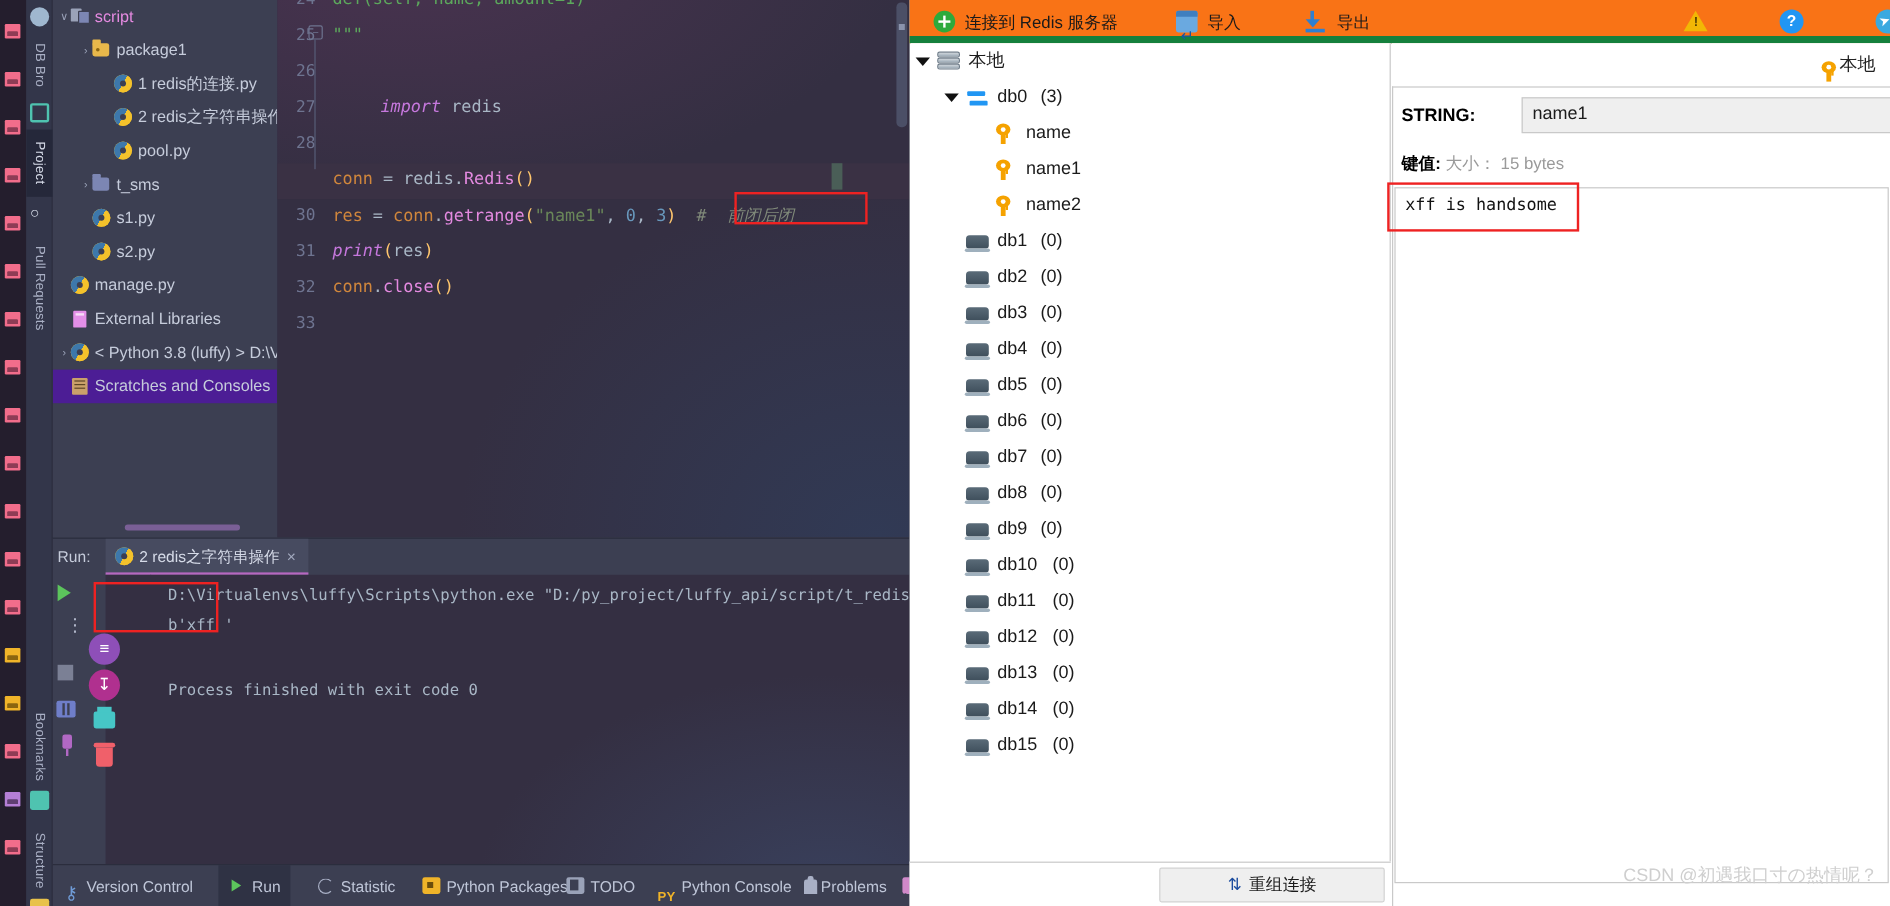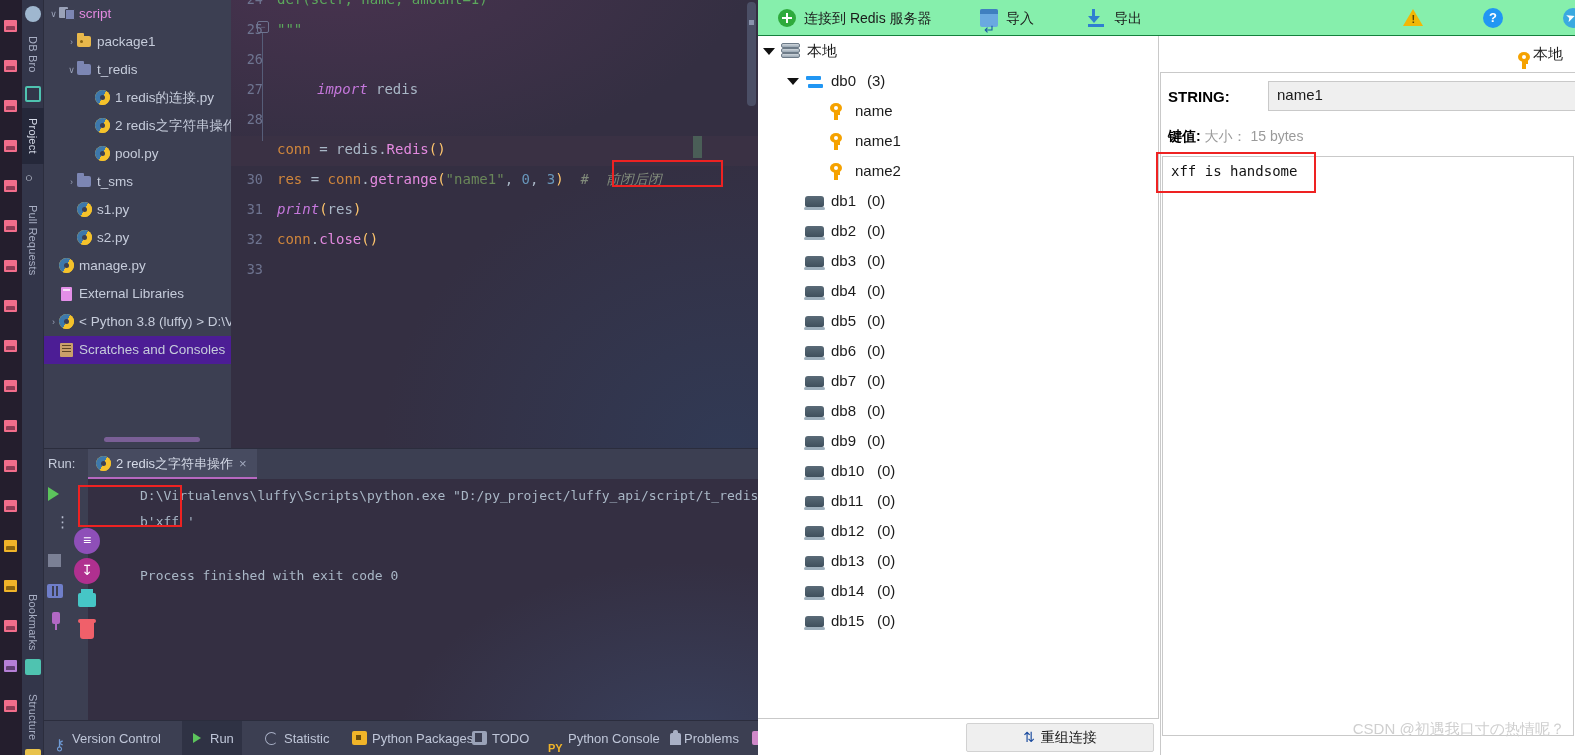--- a/index.html
+++ b/index.html
@@ -173,21 +173,21 @@
   .ic-prob::after{ content:""; position:absolute; left:3px; top:-3px; width:5px; height:4px;
            background:#a9b0c6; border-radius:2px 2px 0 0;}
   .ic-term { background:#d089c9; border-radius:2px; }
   .ic-term::after{ content:">_"; position:absolute; left:1.5px; top:-1px; color:#3c3f52;
            font-size:9px; font-family:"DejaVu Sans Mono", monospace; }
 
   
   #redis { position:absolute; left:758px; top:0; width:817px; height:755px;
            background:#ffffff; color:#222; }
   #rdm-toolbar { position:absolute; left:0; top:0; width:817px; height:36px;
-                 background:#86efac; border-bottom:1px solid #15803d; }
+                 background:#f97316; border-bottom:6px solid #15803d; }
   .tb-btn { position:absolute; top:0; height:36px; line-height:36px; font-size:14px;
             color:#1a1a1a; white-space:nowrap; padding-left:26px; }
   .tb-ico { position:absolute; left:0; top:9px; width:18px; height:18px; }
   .plus-green { border-radius:50%; background:#2eaa3c; }
   .plus-green::before,.plus-green::after{ content:""; position:absolute; background:#fff; }
   .plus-green::before{ left:4px; top:8px; width:10px; height:2.4px; }
   .plus-green::after{ left:7.8px; top:4px; width:2.4px; height:10px; }
   .imp-ico { background:#6aa9e0; border-radius:2px; }
   .imp-ico::before{ content:""; position:absolute; left:0; top:0; width:18px; height:5px;
             background:#3f7fbf; border-radius:2px 2px 0 0;}
@@ -306,21 +306,20 @@
         <div class="tv-item" style="top: 585px; height: 74px; text-align: center; line-height: 22px;">Bookmarks</div>
         <div class="tv-ico" style="top: 659px; background: rgb(79, 195, 176); border-radius: 2px;"></div>
         <div class="tv-item" style="top: 685px; height: 64px; text-align: center; line-height: 22px;">Structure</div>
         <div class="tv-ico" style="top: 749px; background: rgb(232, 194, 75); border-radius: 2px;"></div>
       </div>
 
     <div id="project">
       <div class="ptree" id="ptree">
           <div class="prow" style="padding-left: 4px;"><span class="arrow">∨</span><span class="ic"><span class="modico" style="position: absolute; left: 0px; top: 0px;"></span></span><span class="lbl-pink">script</span></div>
           <div class="prow" style="padding-left: 22px;"><span class="arrow">›</span><span class="ic"><span class="folder y" style="position: absolute; left: 0px; top: 2px; width: 14px; height: 11px;"></span></span><span>package1</span></div>
-          <div class="prow" style="padding-left: 22px;"><span class="arrow">∨</span><span class="ic"><span class="folder" style="position: absolute; left: 0px; top: 2px; width: 14px; height: 11px;"></span></span><span>t_redis</span></div>
           <div class="prow" style="padding-left: 40px;"><span class="arrow"></span><span class="ic"><span class="pyico" style="display: inline-block; position: relative;"></span></span><span>1 redis的连接.py</span></div>
           <div class="prow" style="padding-left: 40px;"><span class="arrow"></span><span class="ic"><span class="pyico" style="display: inline-block; position: relative;"></span></span><span>2 redis之字符串操作.py</span></div>
           <div class="prow" style="padding-left: 40px;"><span class="arrow"></span><span class="ic"><span class="pyico" style="display: inline-block; position: relative;"></span></span><span>pool.py</span></div>
           <div class="prow" style="padding-left: 22px;"><span class="arrow">›</span><span class="ic"><span class="folder" style="position: absolute; left: 0px; top: 2px; width: 14px; height: 11px;"></span></span><span>t_sms</span></div>
           <div class="prow" style="padding-left: 22px;"><span class="arrow"></span><span class="ic"><span class="pyico" style="display: inline-block; position: relative;"></span></span><span>s1.py</span></div>
           <div class="prow" style="padding-left: 22px;"><span class="arrow"></span><span class="ic"><span class="pyico" style="display: inline-block; position: relative;"></span></span><span>s2.py</span></div>
           <div class="prow" style="padding-left: 4px;"><span class="arrow"></span><span class="ic"><span class="pyico" style="display: inline-block; position: relative;"></span></span><span>manage.py</span></div>
           <div class="prow" style="padding-left: 4px;"><span class="arrow"></span><span class="ic"><span class="libico" style="position: absolute; left: 2px; top: 1px;"></span></span><span>External Libraries</span></div>
           <div class="prow" style="padding-left: 4px;"><span class="arrow">›</span><span class="ic"><span class="pyico" style="display: inline-block; position: relative;"></span></span><span>&lt; Python 3.8 (luffy) &gt;  D:\Vir</span></div>
           <div class="prow sel" style="padding-left: 4px;"><span class="arrow"></span><span class="ic"><span class="scratch" style="position: absolute; left: 1px; top: 1px;"></span></span><span>Scratches and Consoles</span></div>

